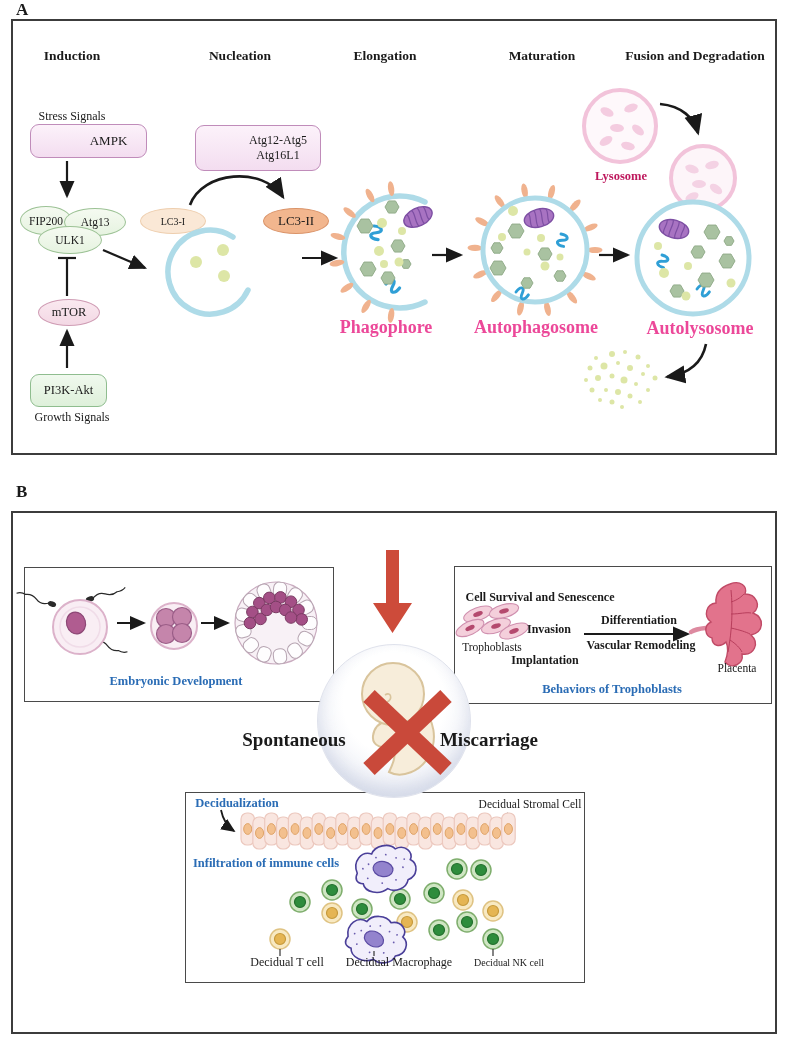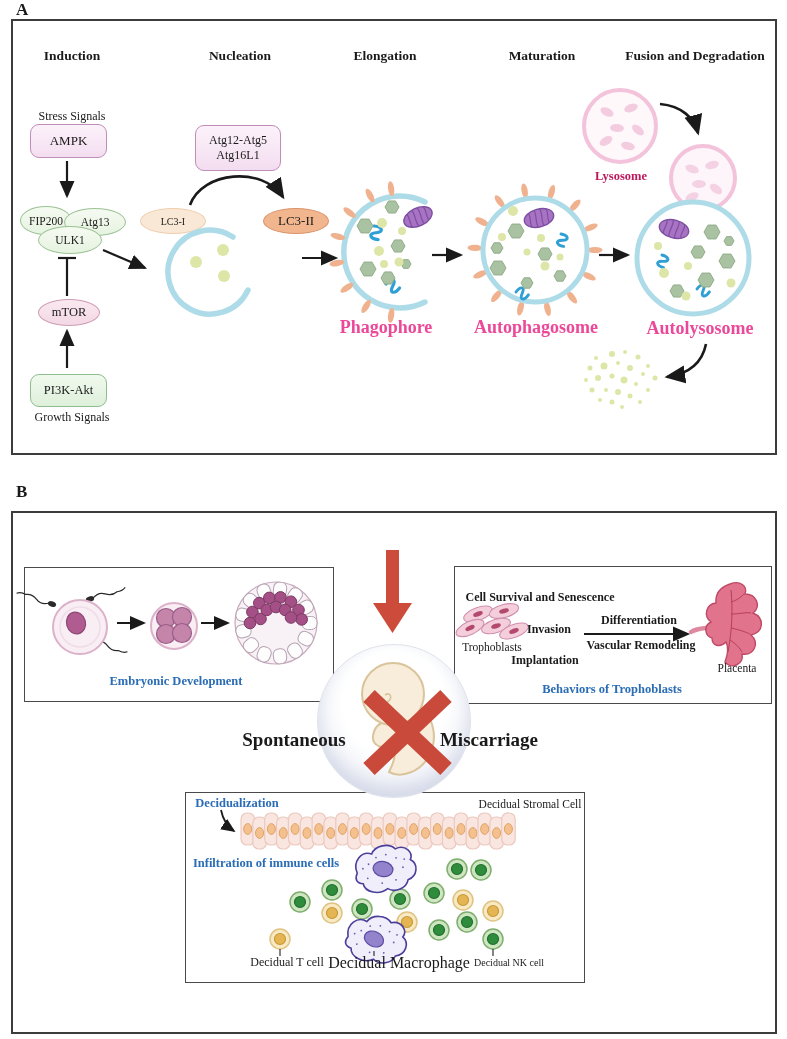--- a/index.html
+++ b/index.html
@@ -7,21 +7,21 @@
         font-family:"Liberation Serif","DejaVu Serif",serif;color:#1a1a1a;overflow:hidden;}
   .ctr{position:absolute;transform:translate(-50%,-50%);white-space:nowrap;line-height:1.15;text-align:center;}
   .hdr{font-weight:bold;font-size:13.5px;}
   .plabel{position:absolute;font-weight:bold;font-size:17px;}
   .panelbox{position:absolute;border:2px solid #3c3c3c;}
   .innerbox{position:absolute;border:1.5px solid #4a4a4a;}
   .node{position:absolute;display:flex;flex-direction:column;align-items:center;justify-content:center;
         font-size:12.5px;text-align:center;}
   .rbox{border-radius:9px;}
   .ell{border-radius:50%;font-size:11.5px;}
-  .c-pink{background:linear-gradient(#fcf2fa,#f3ddf0);border:1.4px solid #c08cba;}
+  .c-pink{background:linear-gradient(#fcf2fa,#f3ddf0);border:1.4px solid #c08cba;padding-left:40px;}
   .c-green{background:linear-gradient(#f5faf1,#e6f3e0);border:1.4px solid #9cc295;}
   .c-greenbox{background:linear-gradient(#f0f9ee,#def0da);border:1.4px solid #8fbd8f;}
   .c-rose{background:linear-gradient(#fae9f0,#f3d8e4);border:1.4px solid #cf9cb4;}
   .c-peach1{background:#fae8d6;border:1.4px solid #eeceae;}
   .c-peach2{background:#f2b68e;border:1.4px solid #da9368;}
   .blueA{color:#ec4899;font-weight:bold;font-size:18px;}
   .blueB{color:#2a6cb5;font-weight:bold;font-size:12.5px;}
   .mag{color:#be185d;font-weight:bold;font-size:12.5px;}
   .titleB{font-weight:bold;font-size:20px;}
   .big{font-weight:bold;font-size:19px;}
@@ -526,15 +526,15 @@
   <div class="ctr bsmall txt" style="left:545px;top:661px;">Implantation</div>
   <div class="ctr bsmall txt" style="left:639px;top:621px;">Differentiation</div>
   <div class="ctr bsmall txt" style="left:641px;top:646px;">Vascular Remodeling</div>
   <div class="ctr small txt" style="left:737px;top:669px;">Placenta</div>
   <div class="ctr blueB txt" style="left:612px;top:689px;">Behaviors of Trophoblasts</div>
 
   <div class="ctr blueB txt" style="left:237px;top:803px;">Decidualization</div>
   <div class="ctr small txt" style="left:530px;top:805px;">Decidual Stromal Cell</div>
   <div class="ctr blueB txt" style="left:266px;top:863px;">Infiltration of immune cells</div>
   <div class="ctr txt" style="left:287px;top:963px;font-size:12px;">Decidual T cell</div>
-  <div class="ctr txt" style="left:399px;top:963px;font-size:16px;">Decidual Macrophage</div>
+  <div class="ctr txt" style="left:399px;top:963px;font-size:12px;">Decidual Macrophage</div>
   <div class="ctr txt" style="left:509px;top:963px;font-size:10px;">Decidual NK cell</div>
 </div>
 
 </body></html>

